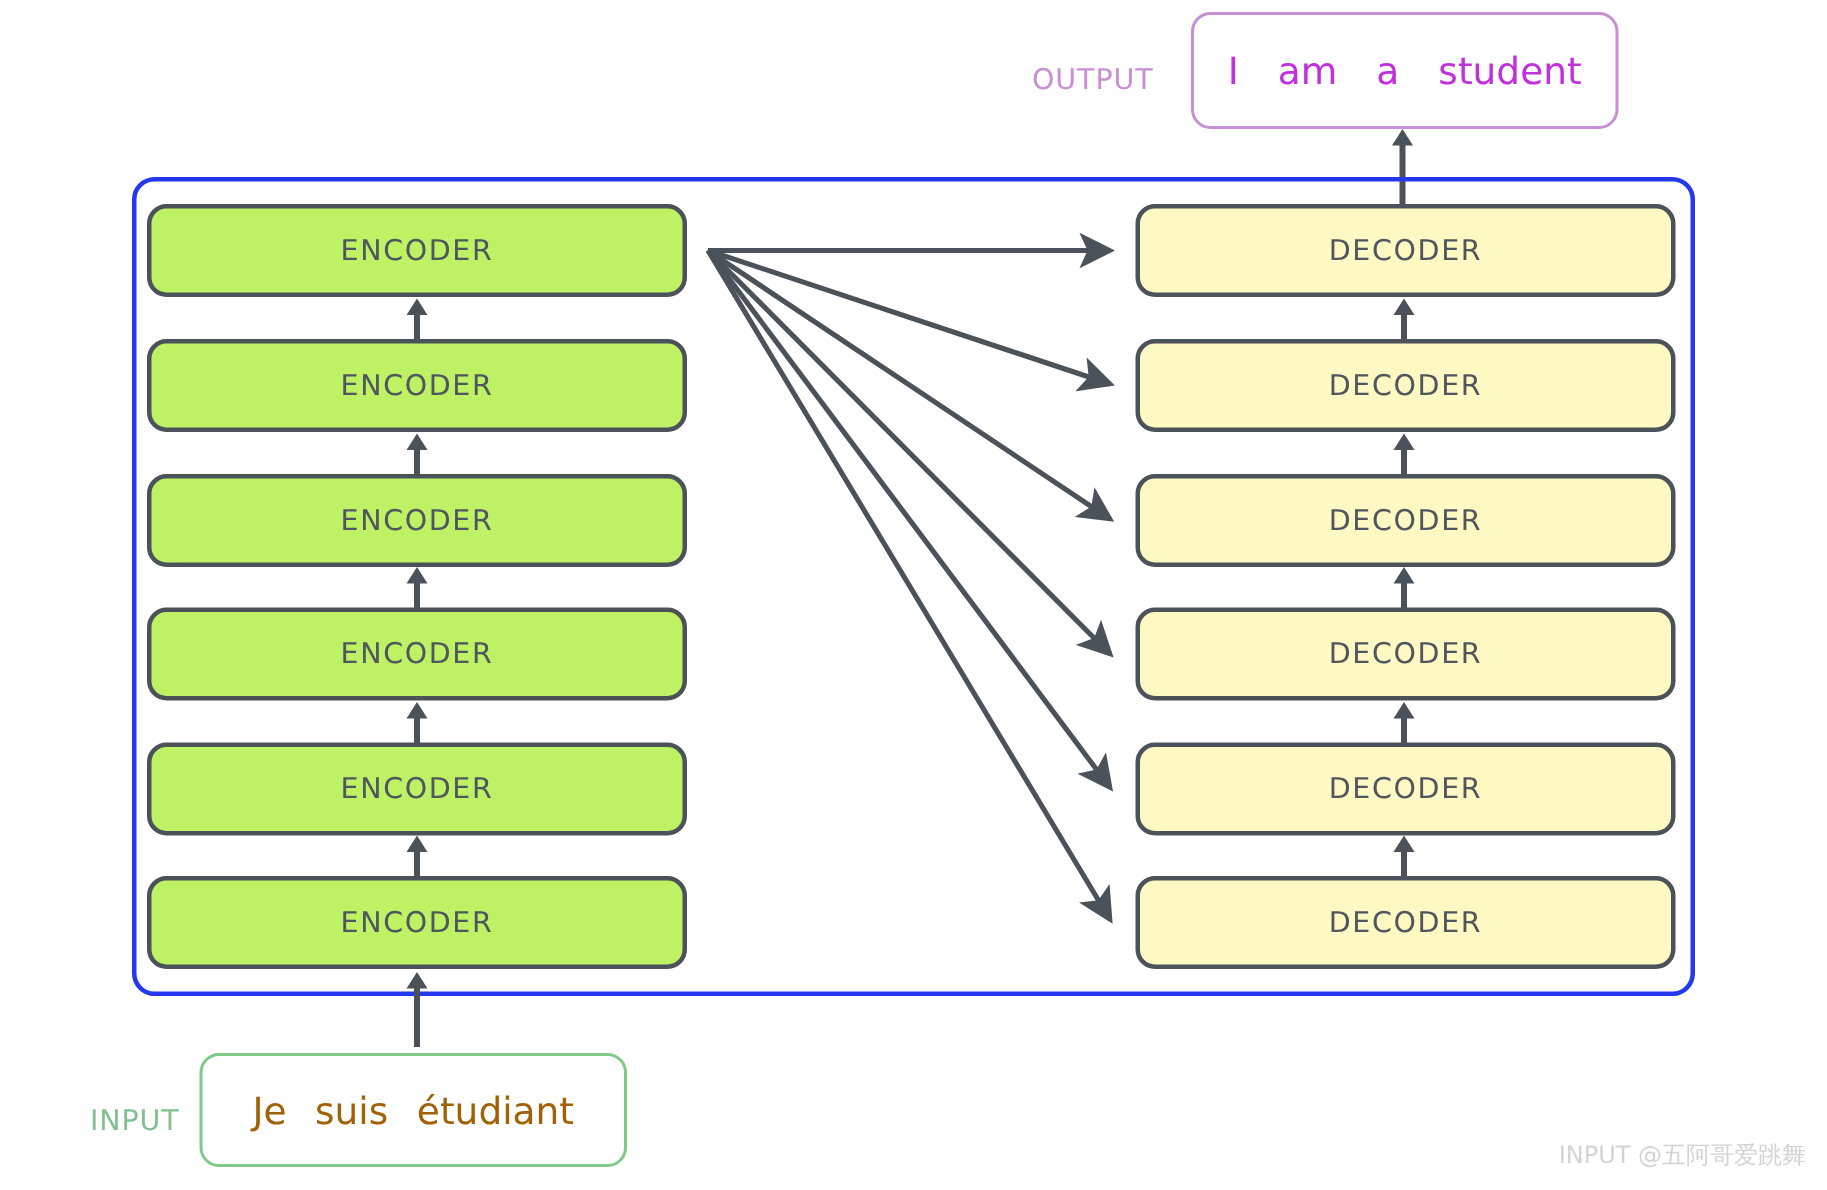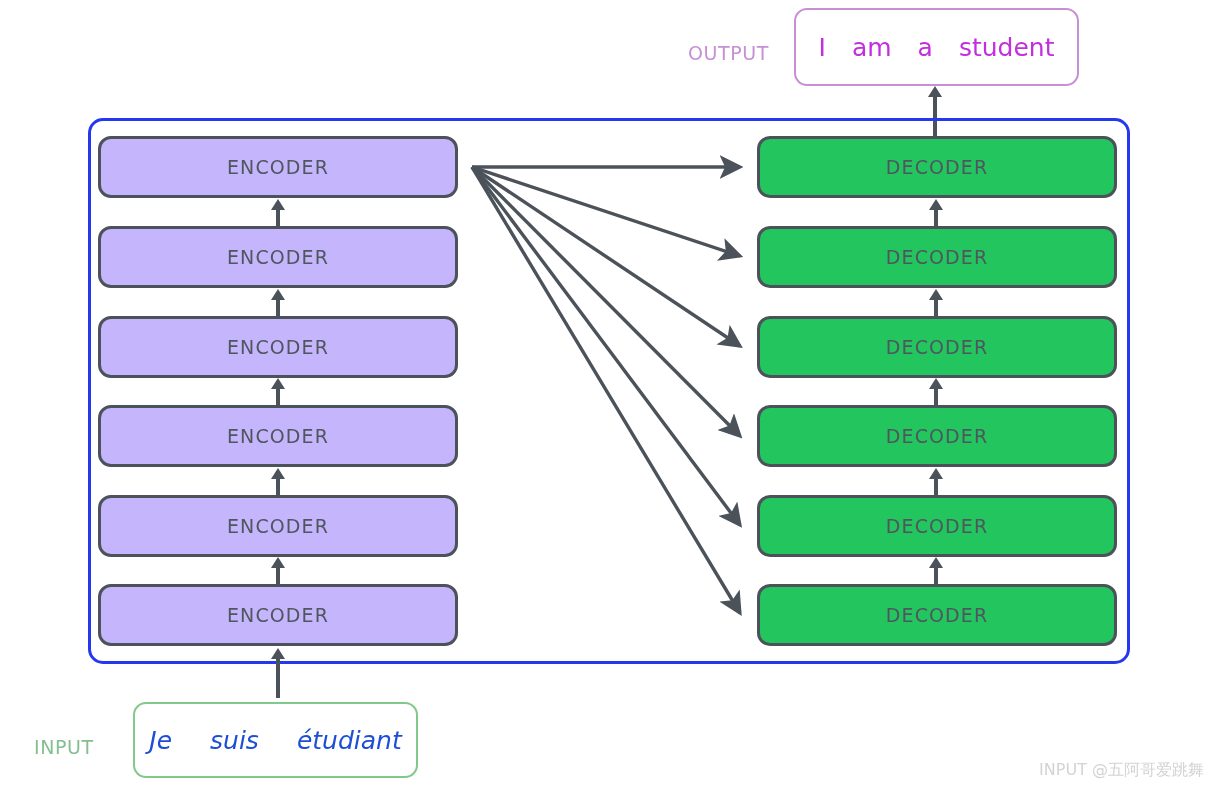--- a/index.html
+++ b/index.html
@@ -26,21 +26,21 @@
     font-weight: 400;
     white-space: nowrap;
     margin-top: 12px;
   }
   #output-label {
     left: 688px;
     top: 30px;
     color: #c78fd4;
   }
   #input-label {
-    left: 34px;
+    left: 60px;
     top: 724px;
     color: #84bf8f;
     text-align: center;
   }
 
   
   .io-box {
     position: absolute;
     box-sizing: border-box;
     border-radius: 13px;
@@ -63,21 +63,21 @@
     height: 76px;
     border: 2.6px solid #7fc98a;
   }
   .io-tokens {
     display: flex;
     align-items: baseline;
     font-size: 25px;
     white-space: nowrap;
   }
   #output-tokens { gap: 26px; color: #c22fdd; }
-  #input-tokens  { gap: 38px; color: #1d4ed8; font-style: italic; }
+  #input-tokens  { gap: 19px; color: #a16207; }
 
   
   #model-container {
     position: absolute;
     left: 88px;
     top: 118px;
     width: 1042px;
     height: 546px;
     box-sizing: border-box;
     border: 3.4px solid #2438f0;
@@ -94,25 +94,25 @@
     border: 3px solid #4b525a;
     border-radius: 13px;
     display: flex;
     align-items: center;
     justify-content: center;
     font-size: 19px;
     letter-spacing: 1.1px;
     color: #4f565e;
   }
   .encoder {
-    background: #c4b5fd;
+    background: #bef264;
     left: 98px;
   }
   .decoder {
-    background: #22c55e;
+    background: #fef9c3;
     left: 757px;
   }
 
   
   .vconn {
     position: absolute;
     width: 14px;
     height: 28px;
   }
   .vconn .shaft {

